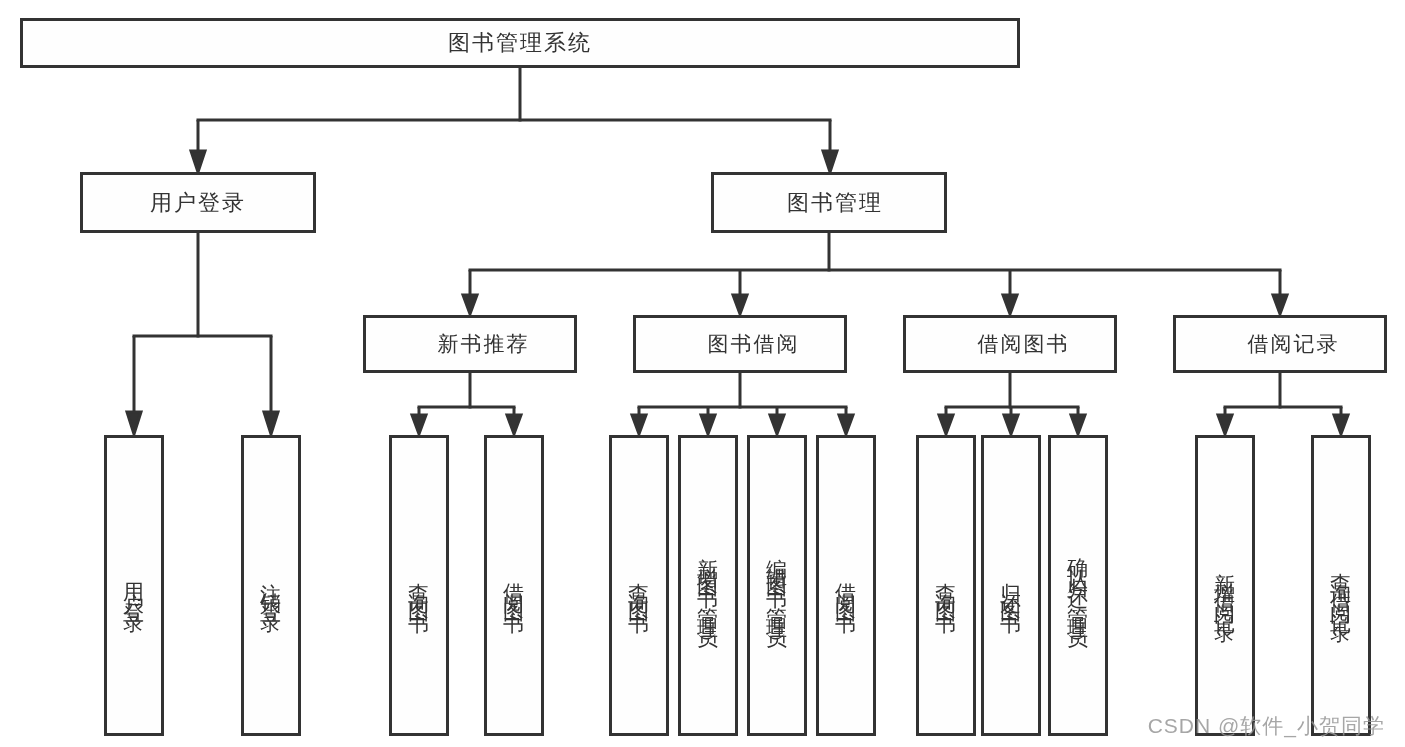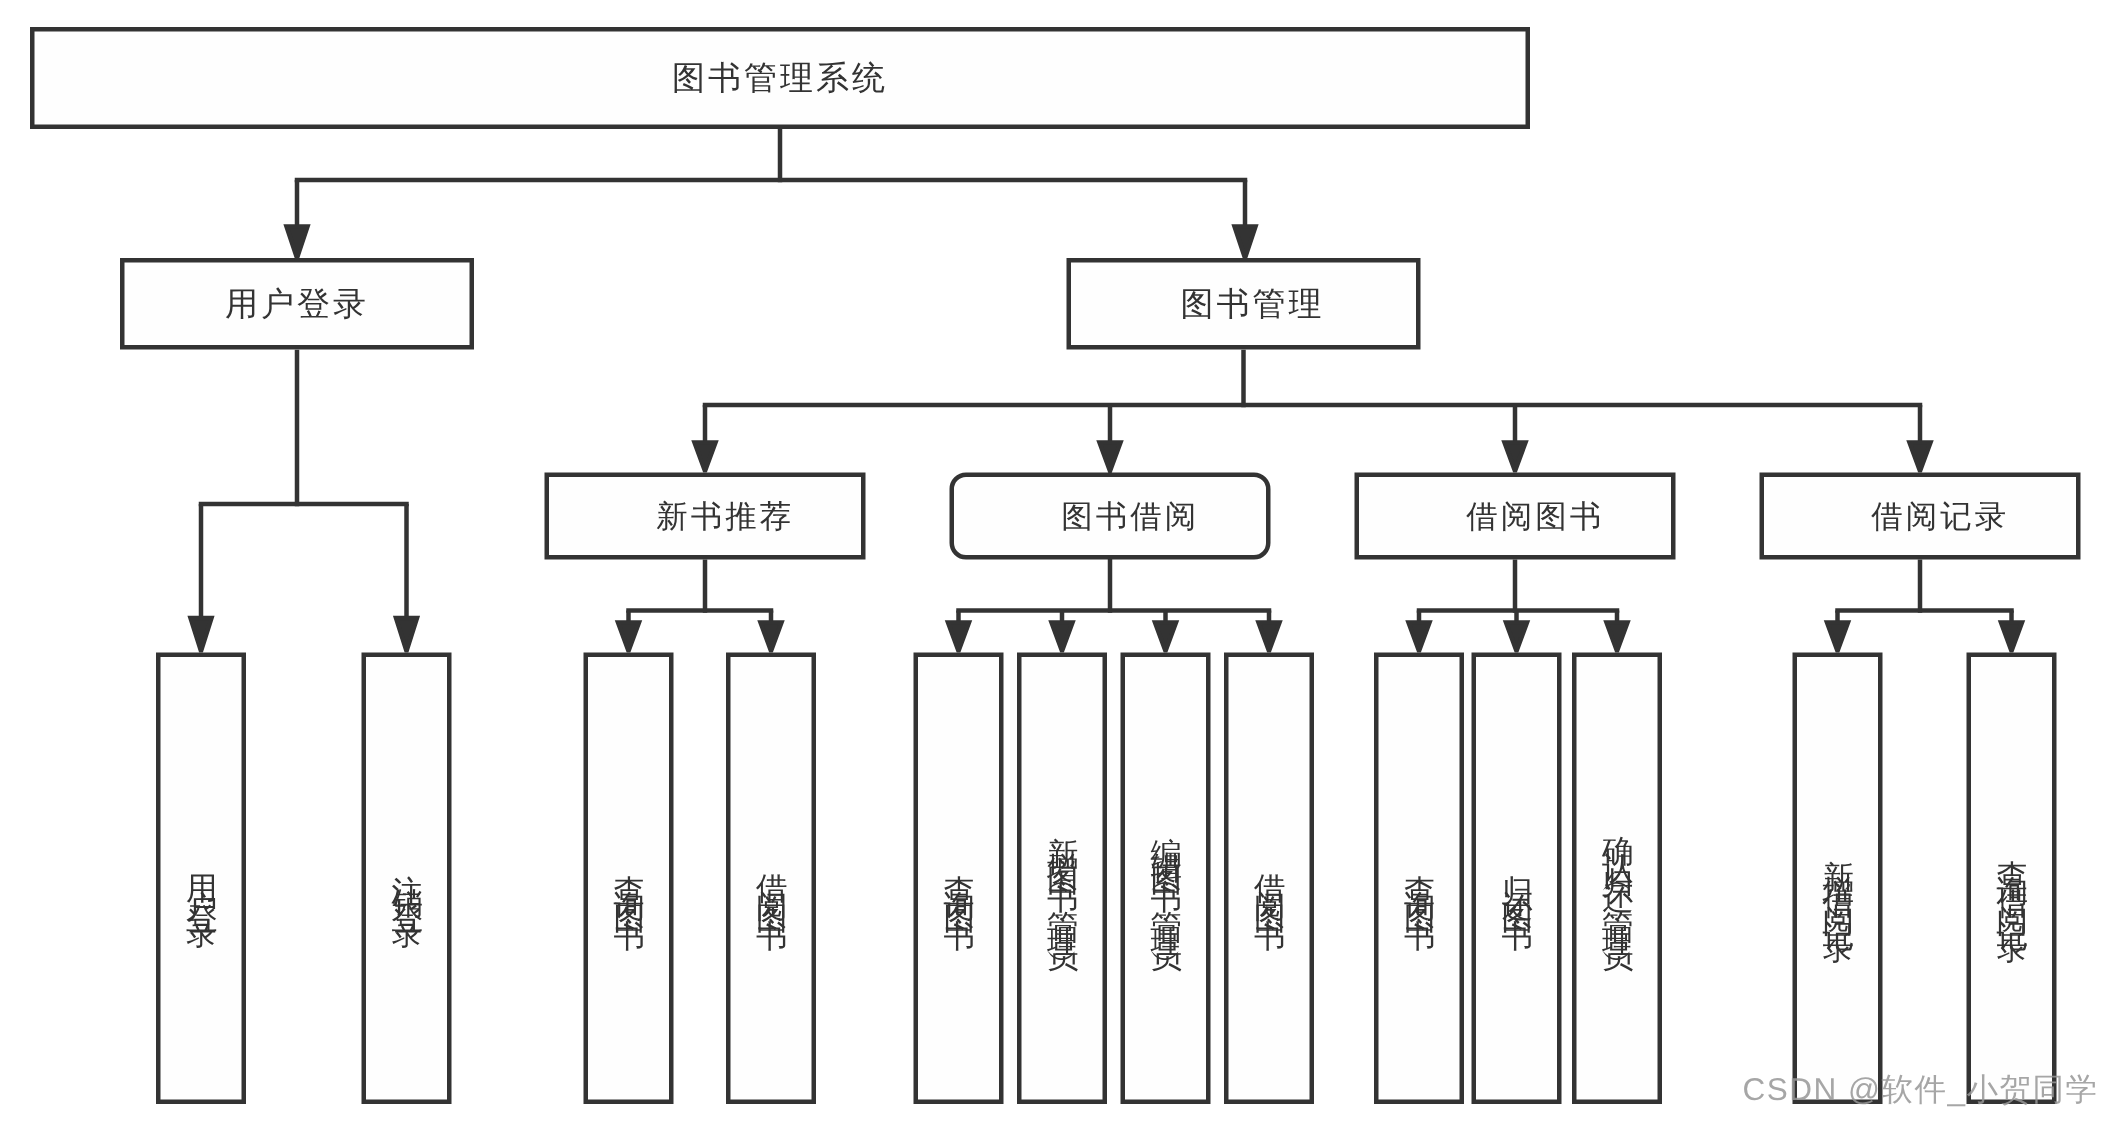--- a/index.html
+++ b/index.html
@@ -32,36 +32,36 @@
     align-items: center;
     justify-content: center;
     z-index: 2;
   }
   .hbox {
     font-size: 22px;
     letter-spacing: 2px;
   }
   .root-box {
     left: 20px; top: 18px;
-    width: 1000px; height: 68px;
+    width: 1000px; height: 50px;
   }
   .l2-box { top: 172px; width: 236px; height: 61px; }
   .l3-box { top: 315px; width: 214px; height: 58px; font-size: 21px; padding-left: 27px; }
   .vbox {
     top: 435px;
     width: 60px; height: 301px;
     writing-mode: vertical-rl;
     text-orientation: mixed;
     font-size: 21px;
     letter-spacing: 10px;
     line-height: 1;
   }
   #watermark {
     position: absolute;
-    right: 6px;
+    right: 20px;
     top: 712px;
     z-index: 3;
     font-size: 21px;
     color: rgba(150, 150, 150, 0.85);
     letter-spacing: 1px;
     white-space: nowrap;
   }
 </style>
 </head>
 <body>
@@ -138,21 +138,21 @@
   <div class="box hbox l2-box" style="left:80px;">
     <span>用户登录</span>
   </div>
   <div class="box hbox l2-box" style="left:711px;padding-left:12px;">
     <span>图书管理</span>
   </div>
 
   <div class="box hbox l3-box" style="left:363px;">
     <span>新书推荐</span>
   </div>
-  <div class="box hbox l3-box" style="left:633px;border-radius:11px;">
+  <div class="box hbox l3-box" style="left:633px;">
     <span>图书借阅</span>
   </div>
   <div class="box hbox l3-box" style="left:903px;">
     <span>借阅图书</span>
   </div>
   <div class="box hbox l3-box" style="left:1173px;">
     <span>借阅记录</span>
   </div>
 
   <div class="box vbox" style="left:104px;">

